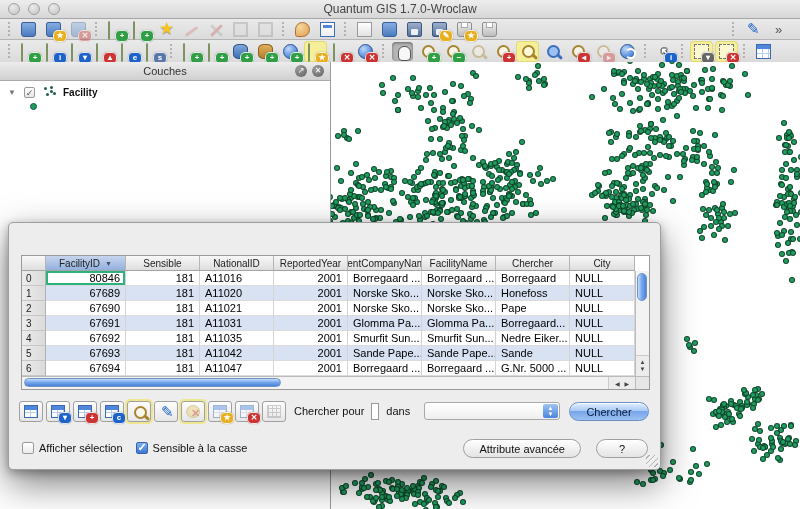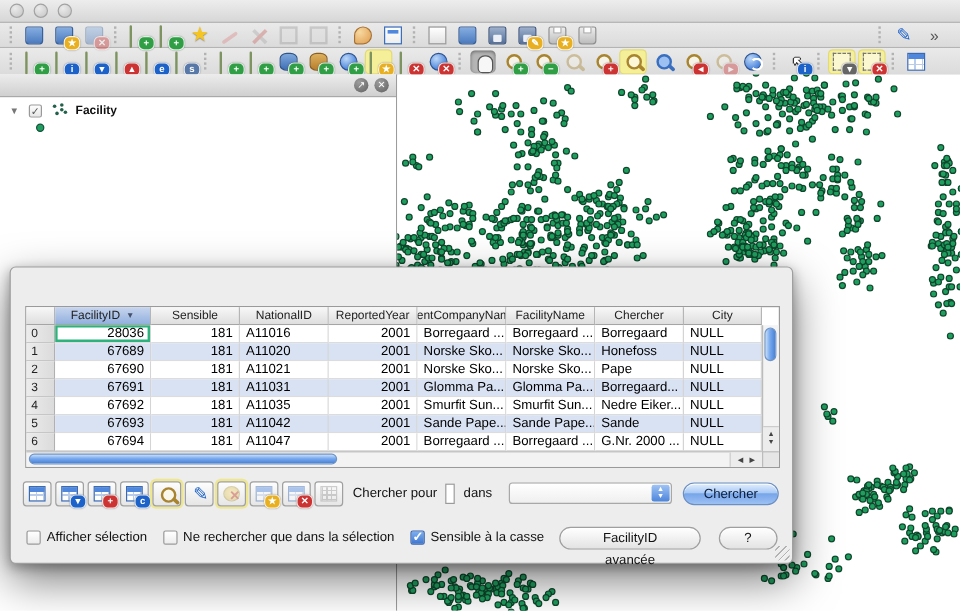--- a/index.html
+++ b/index.html
@@ -169,20 +169,21 @@
 </style>
 </head>
 <body>
 
 <div id="screen">
 
   <div class="titlebar">
     <span class="tl"></span>
     <span class="tl"></span>
     <span class="tl"></span>
+    <span class="wtitle">Quantum GIS 1.7.0-Wroclaw</span>
   </div>
 
   <div class="tbrow" id="tb1">
     <div class="tbgroups" id="tb1g">
         <span class="hdl"></span>
         <span class="ic">
           <span class="core folder"></span>
         </span>
         <span class="ic">
           <span class="core folder"></span>
@@ -333,20 +334,21 @@
         <span class="hdl"></span>
         <span class="ic">
           <span class="core grid"></span>
         </span>
       </div>
   </div>
 
   <div class="main">
     <div class="panel">
       <div class="panel-head">
+        <span class="ptitle">Couches</span>
         <span class="pbtn">↗</span>
         <span class="pbtn">✕</span>
       </div>
       <div class="layer-row">
         <span class="expander">▼</span>
         <span class="lcheck">✓</span>
         <span class="lsym"></span>
         <span class="lname">Facility</span>
       </div>
       <div class="legend-dot"></div>
@@ -1426,21 +1428,21 @@
           <div class="th" style="width: 74px; flex: 0 0 auto;">
             <span>Chercher</span>
           </div>
           <div class="th" style="flex: 1 1 0%;">
             <span>City</span>
           </div>
         </div>
       <div id="tbody">
           <div class="row">
             <div class="rn">0</div>
-            <div class="cell num cur" style="width: 80px; flex: 0 0 auto;">28036</div>
+            <div class="cell num cur" style="width: 80px; flex: 0 0 auto;">80846</div>
             <div class="cell num" style="width: 74px; flex: 0 0 auto;">181</div>
             <div class="cell txt" style="width: 74px; flex: 0 0 auto;">A11016</div>
             <div class="cell num" style="width: 74px; flex: 0 0 auto;">2001</div>
             <div class="cell txt" style="width: 74px; flex: 0 0 auto;">Borregaard ...</div>
             <div class="cell txt" style="width: 74px; flex: 0 0 auto;">Borregaard ...</div>
             <div class="cell txt" style="width: 74px; flex: 0 0 auto;">Borregaard</div>
             <div class="cell txt" style="flex: 1 1 0%;">NULL</div>
           </div>
           <div class="row alt">
             <div class="rn">1</div>
@@ -1498,21 +1500,21 @@
             <div class="cell txt" style="flex: 1 1 0%;">NULL</div>
           </div>
           <div class="row">
             <div class="rn">6</div>
             <div class="cell num" style="width: 80px; flex: 0 0 auto;">67694</div>
             <div class="cell num" style="width: 74px; flex: 0 0 auto;">181</div>
             <div class="cell txt" style="width: 74px; flex: 0 0 auto;">A11047</div>
             <div class="cell num" style="width: 74px; flex: 0 0 auto;">2001</div>
             <div class="cell txt" style="width: 74px; flex: 0 0 auto;">Borregaard ...</div>
             <div class="cell txt" style="width: 74px; flex: 0 0 auto;">Borregaard ...</div>
-            <div class="cell txt" style="width: 74px; flex: 0 0 auto;">G.Nr. 2000 ...</div>
+            <div class="cell txt" style="width: 74px; flex: 0 0 auto;">G.Nr. 5000 ...</div>
             <div class="cell txt" style="flex: 1 1 0%;">NULL</div>
           </div>
         </div>
       <div class="vscroll">
         <div class="vthumb"></div>
         <div class="varrows">
             <span>▲</span>
             <span>▼</span>
           </div>
       </div>
@@ -1576,27 +1578,23 @@
       </div>
       <div class="aquabtn">Chercher</div>
     </div>
 
     <div class="drow2">
       <label class="cb">
         <span class="cbbox"></span>
         <span class="cblabel">Afficher sélection</span>
       </label>
       <label class="cb">
-        <span class="cbbox"></span>
-        <span class="cblabel">Ne rechercher que dans la sélection</span>
-      </label>
-      <label class="cb">
         <span class="cbbox on"></span>
         <span class="cblabel">Sensible à la casse</span>
       </label>
-      <div class="macbtn adv">FacilityID avancée</div>
+      <div class="macbtn adv">Attribute avancée</div>
       <div class="macbtn help">?</div>
     </div>
 
     <div class="grip"></div>
   </div>
 
 </div>
 
 </body></html>

